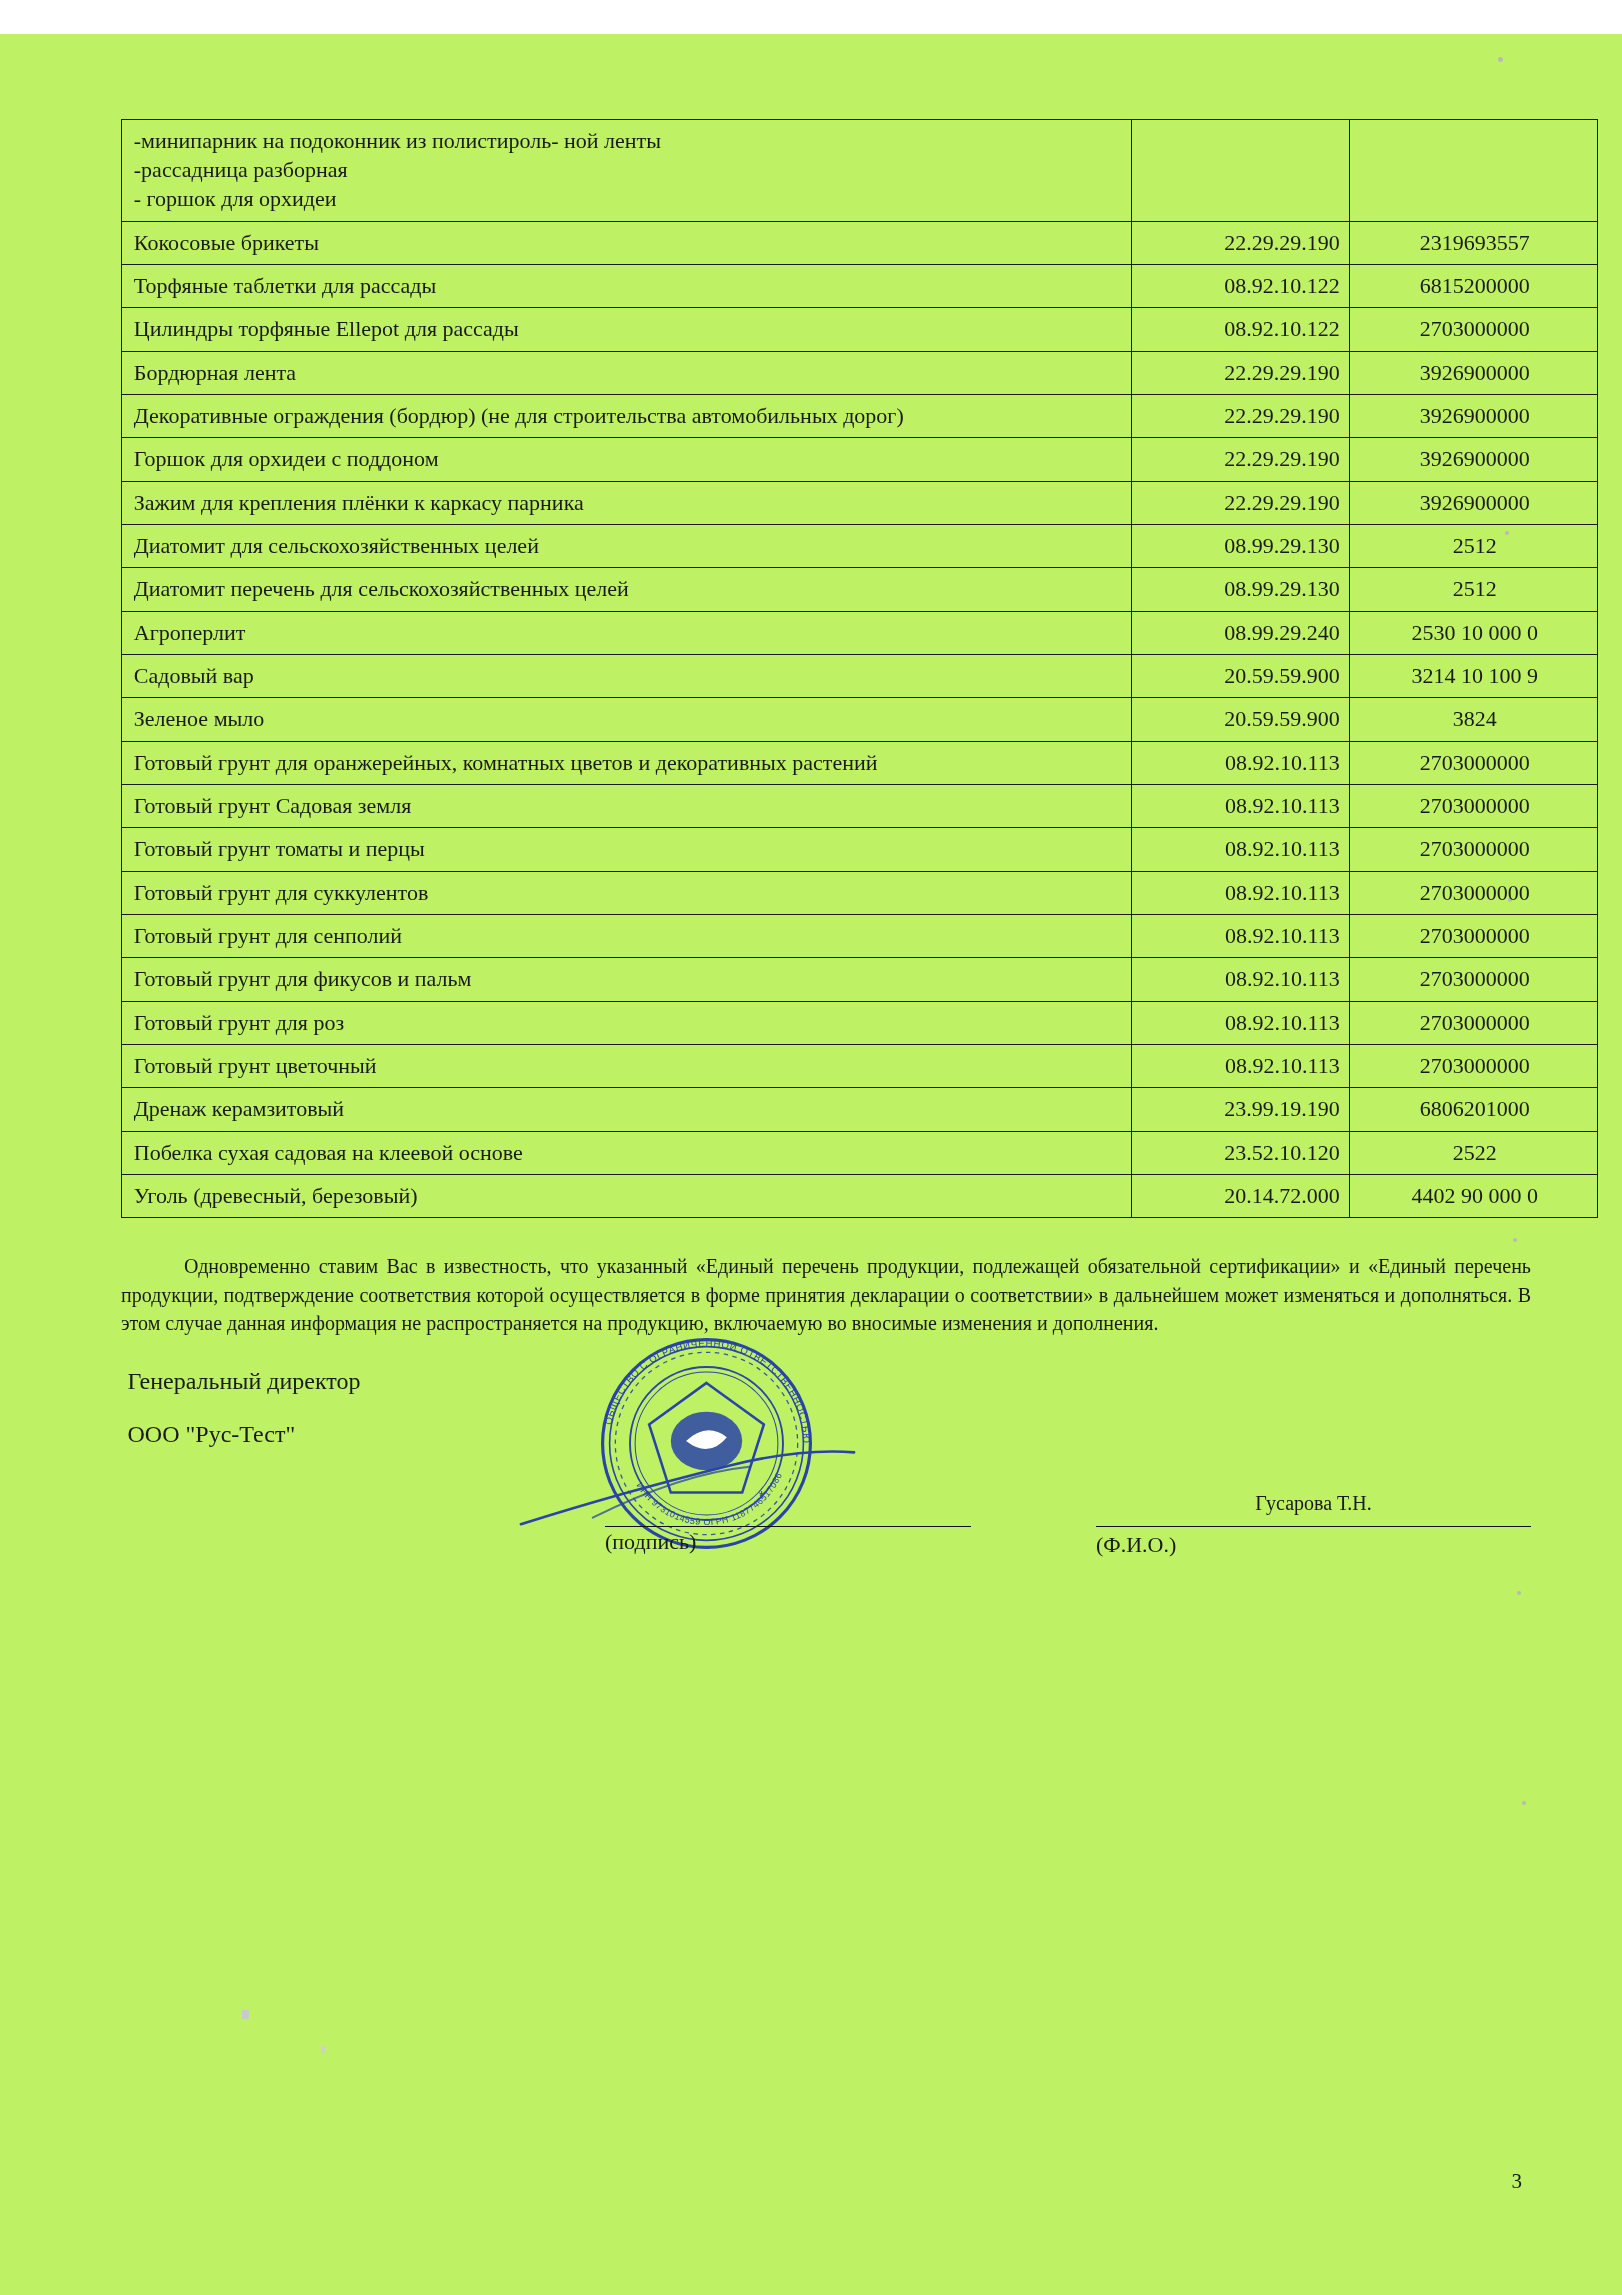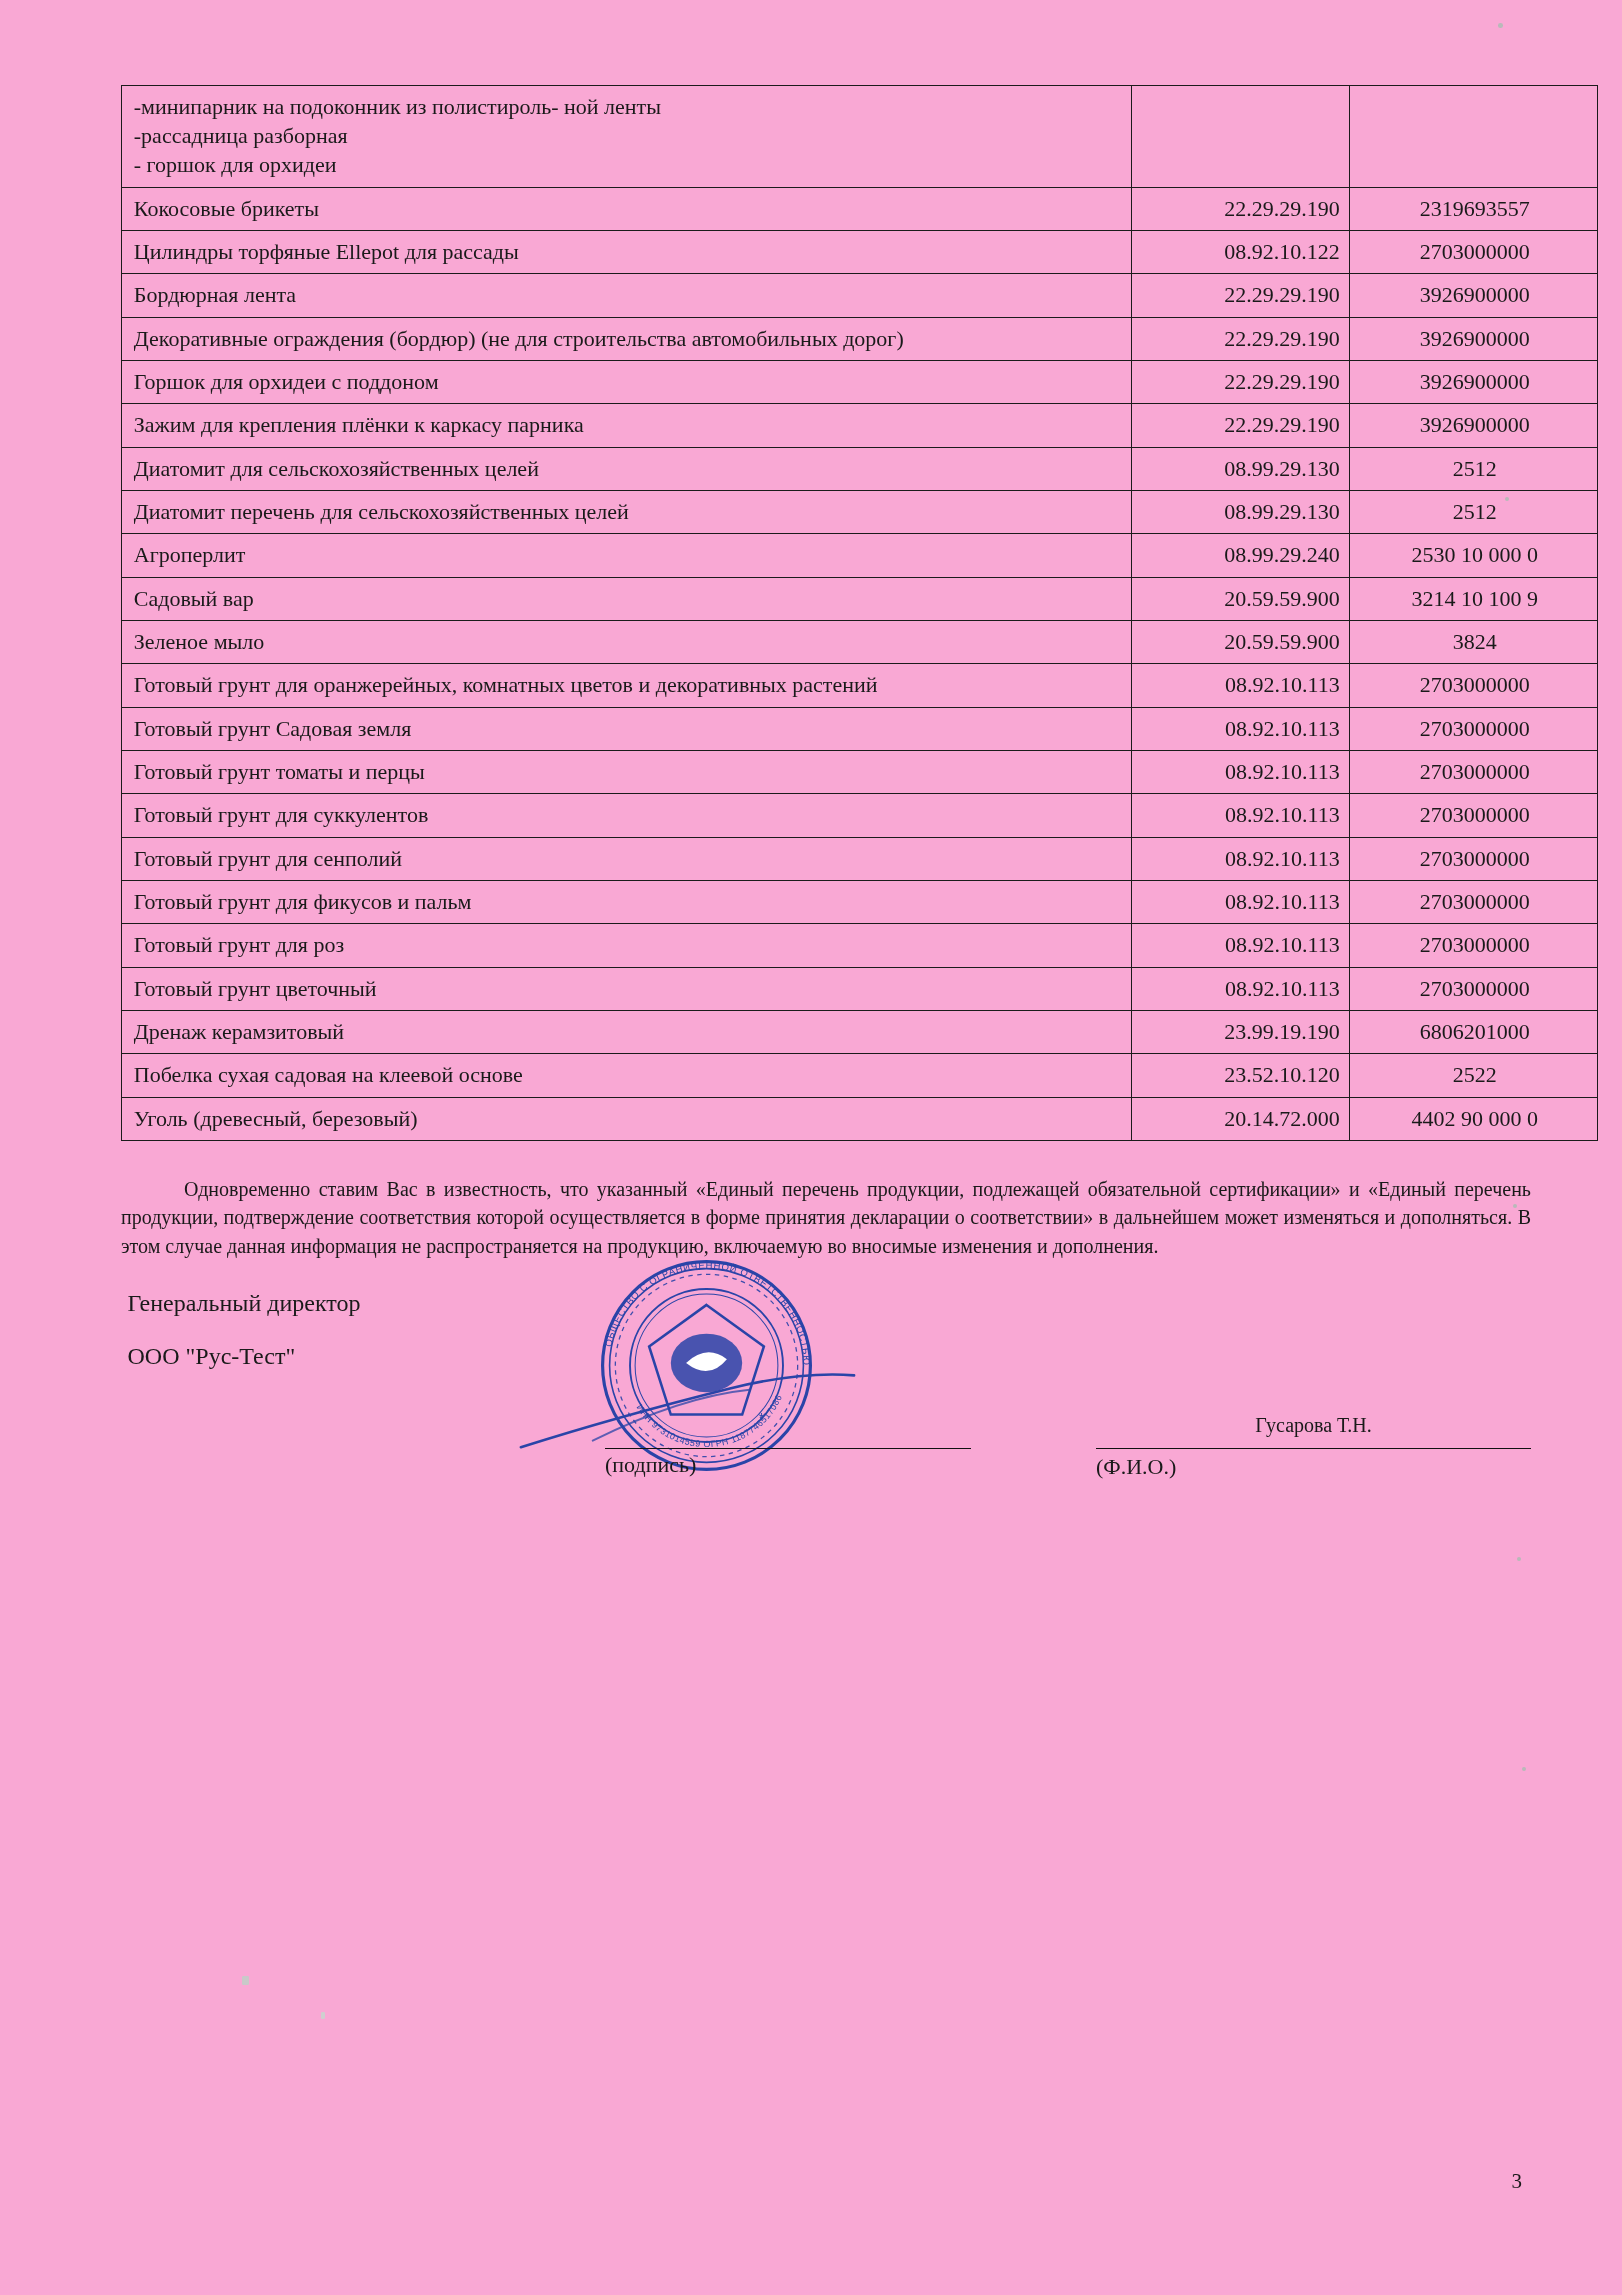--- a/index.html
+++ b/index.html
@@ -12,21 +12,22 @@
     height: 2295px;
     position: relative;
     font-family: "Liberation Serif", serif;
     color: #1a1a1a;
     overflow: hidden;
   }
 
   .page {
     position: absolute;
     inset: 0;
-    background: #f9a8d4;
+    background: #bef264;
+    margin-top: 34px;
   }
 
   
   .speck {
     position: absolute;
     background: #b9b9b9;
     border-radius: 50%;
   }
 
   .content {
@@ -157,20 +158,25 @@
             <span class="ln">- горшок для орхидеи</span>
           </td>
           <td class="c-okpd"></td>
           <td class="c-tnved"></td>
         </tr>
 
         <tr>
           <td class="c-name">Кокосовые брикеты</td>
           <td class="c-okpd">22.29.29.190</td>
           <td class="c-tnved">2319693557</td>
+        </tr>
+        <tr>
+          <td class="c-name">Торфяные таблетки для рассады</td>
+          <td class="c-okpd">08.92.10.122</td>
+          <td class="c-tnved">6815200000</td>
         </tr>
         <tr>
           <td class="c-name">Цилиндры торфяные Ellepot для рассады</td>
           <td class="c-okpd">08.92.10.122</td>
           <td class="c-tnved">2703000000</td>
         </tr>
         <tr>
           <td class="c-name">Бордюрная лента</td>
           <td class="c-okpd">22.29.29.190</td>
           <td class="c-tnved">3926900000</td>

